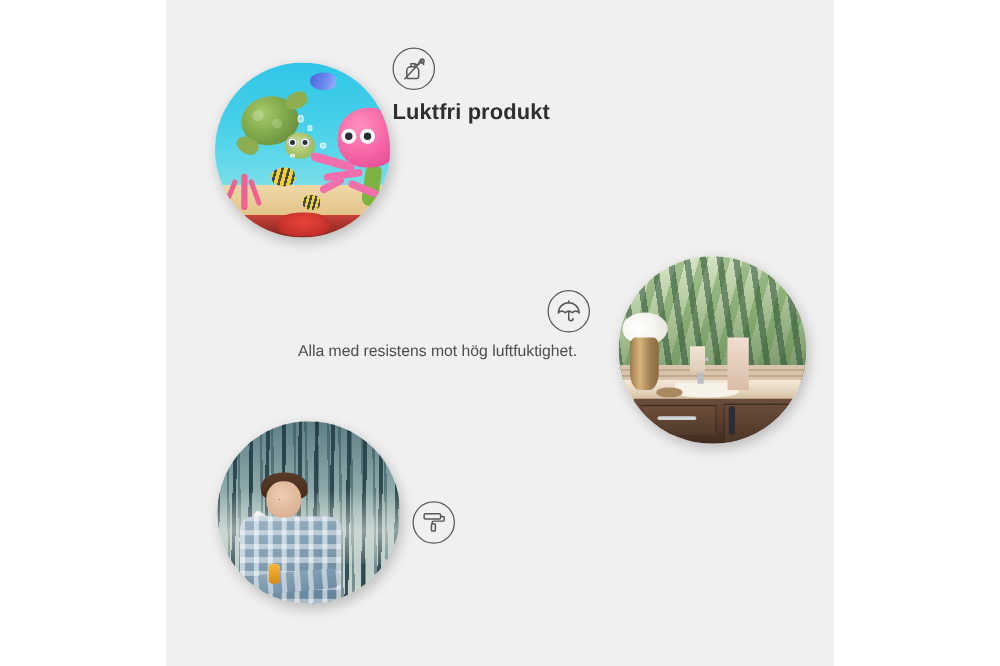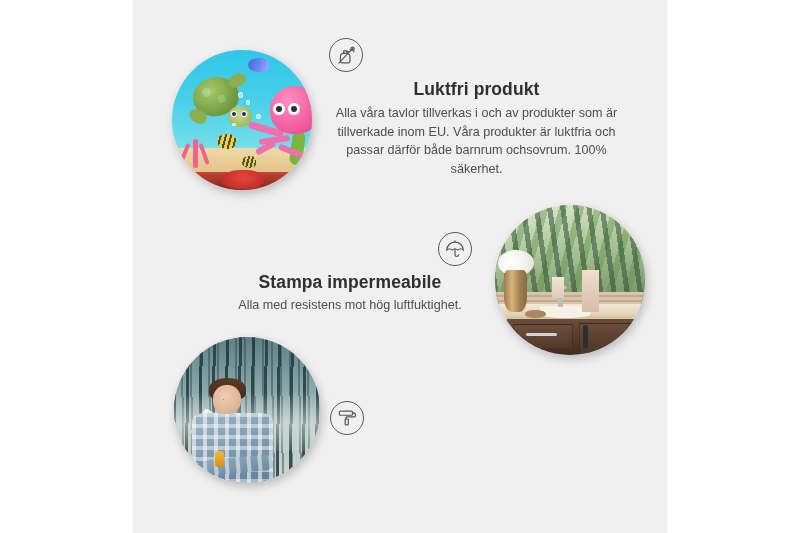--- a/index.html
+++ b/index.html
@@ -318,21 +318,21 @@
     letter-spacing: 0.1px;
     white-space: nowrap;
   }
   .f-desc {
     font-size: 12.6px;
     line-height: 1.48;
     color: #4d4d4d;
   }
 
   
-  #feature-odour { left: 329px; top: 38px; width: 295px; text-align: center; }
+  #feature-odour { left: 314px; top: 38px; width: 295px; }
   #feature-odour .icon-ring { margin-bottom: 7px; }
   #feature-odour .f-title { margin-bottom: 4px; }
 
   
   #feature-water {
     left: 205px; top: 232px; width: 290px;
     text-align: center;
   }
   #feature-water .icon-ring {
     margin: 0 auto 6px auto;
@@ -396,21 +396,20 @@
       <svg width="22" height="22" viewBox="0 0 24 24" fill="none" stroke="#575757" stroke-width="1.3" stroke-linecap="round">
         <path d="M7.5 20.5h7.2a1.6 1.6 0 0 0 1.6-1.6v-5.2a3.4 3.4 0 0 0-3.4-3.4h-3.6a3.4 3.4 0 0 0-3.4 3.4v5.2a1.6 1.6 0 0 0 1.6 1.6z"></path>
         <path d="M9.6 10.3V7.6h3.4v2.7"></path>
         <path d="M13.2 8.2h3.1"></path>
         <path d="M16.3 6.3h2.6a1.7 1.7 0 0 1 1.7 1.7v.4"></path>
         <circle cx="19.2" cy="5.2" r="1.8"></circle>
         <line x1="4.2" y1="20.8" x2="19.8" y2="4.2"></line>
       </svg>
     </div>
     <div class="f-title">Luktfri produkt</div>
-    <div class="f-desc">Alla våra tavlor tillverkas i och av produkter som är tillverkade inom EU. Våra produkter är luktfria och passar därför både barnrum ochsovrum. 100% säkerhet.</div>
   </div>
 
   <div class="photo-circle" id="photo-bathroom">
     <div class="scene">
       <div class="bath-wall"></div>
       <div class="bath-splash"></div>
       <div class="bath-counter"></div>
       <div class="bath-sink"></div>
       <div class="bath-faucet"></div>
       <div class="bath-towel"></div>
@@ -428,21 +427,20 @@
   </div>
 
   <div class="feature" id="feature-water">
     <div class="icon-ring">
       <svg width="22" height="22" viewBox="0 0 24 24" fill="none" stroke="#575757" stroke-width="1.3" stroke-linecap="round">
         <path d="M3 13.2C3 8.4 7 4.6 12 4.6s9 3.8 9 8.6c0 0-1.7-1.5-3-1.5s-3 1.5-3 1.5-1.7-1.5-3-1.5-3 1.5-3 1.5-1.7-1.5-3-1.5S3 13.2 3 13.2z"></path>
         <line x1="12" y1="3" x2="12" y2="4.6"></line>
         <path d="M12 12.2v6.1a1.9 1.9 0 0 0 3.8 0"></path>
       </svg>
     </div>
-    <div class="f-title">Stampa impermeabile</div>
     <div class="f-desc">Alla med resistens mot hög luftfuktighet.</div>
   </div>
 
   <div class="photo-circle" id="photo-painter">
     <div class="scene">
       <div class="forest-bg"></div>
       <div class="forest-haze"></div>
       <div class="roller-pad"></div>
       <div class="roller-stick"></div>
       <div class="person-body"></div>

